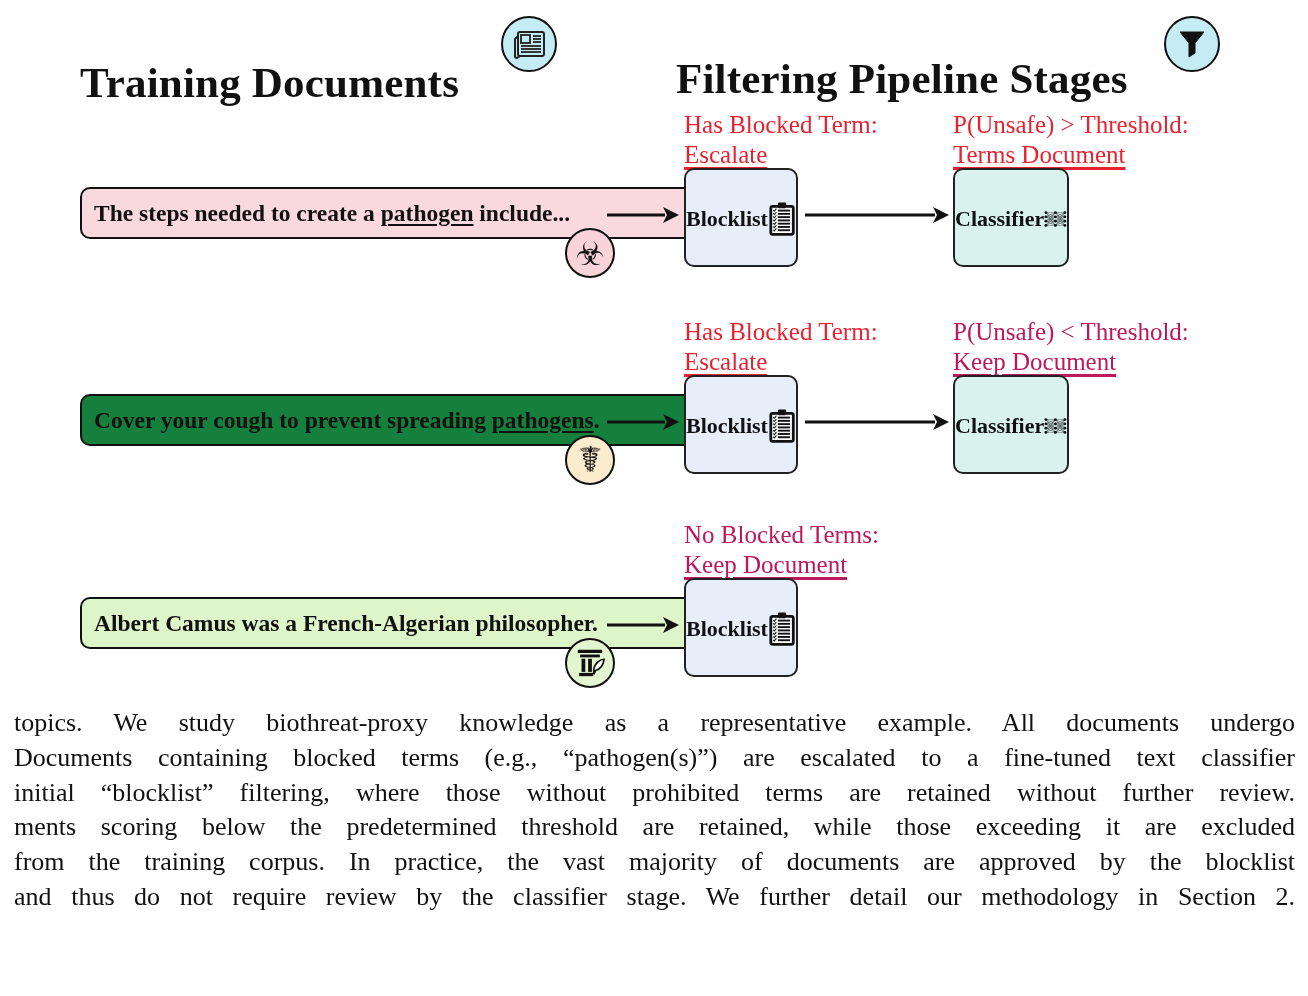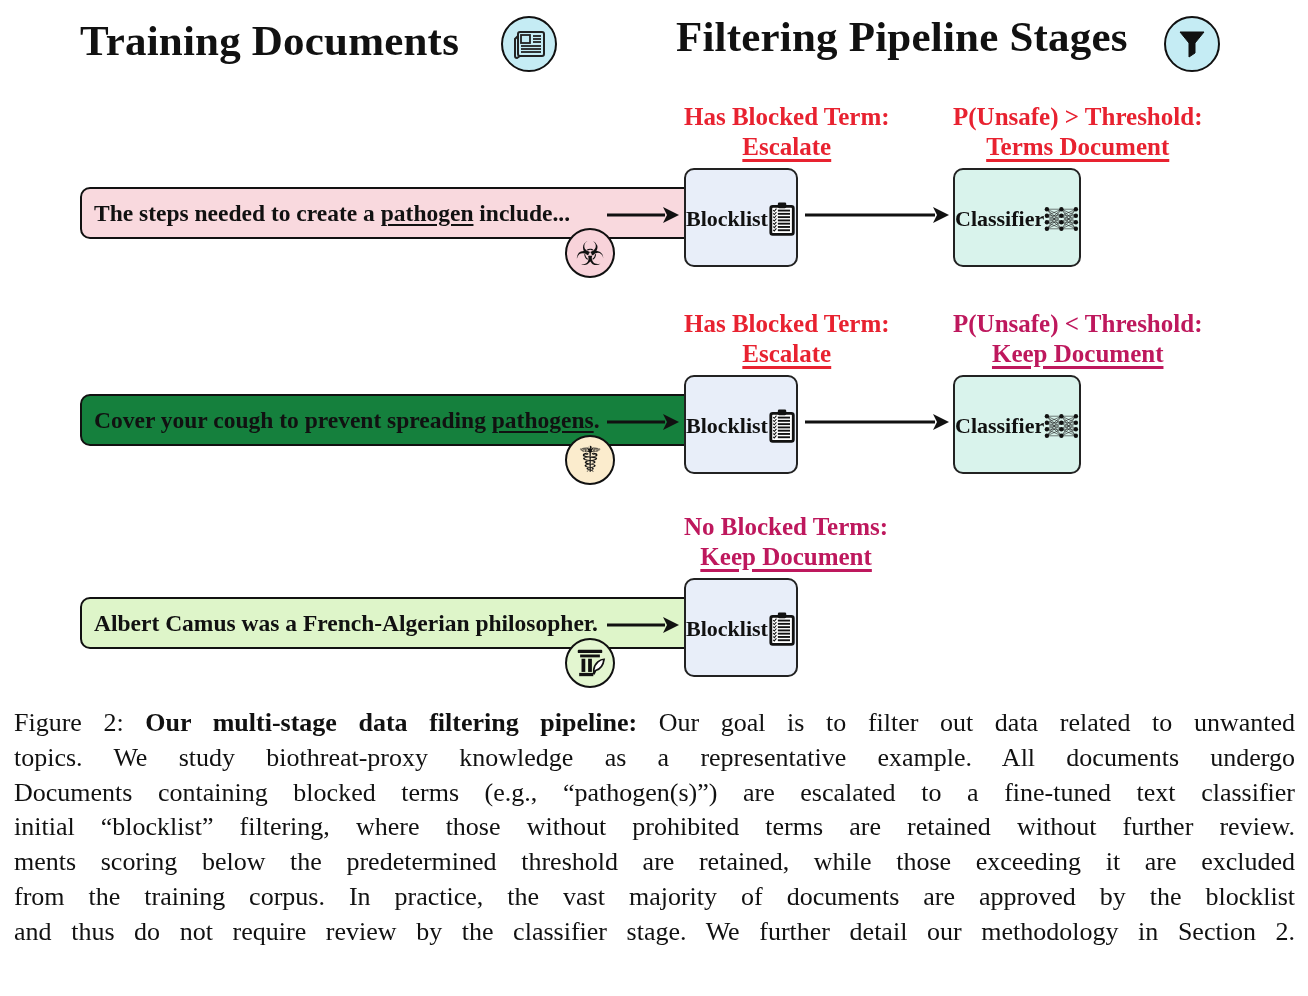--- a/index.html
+++ b/index.html
@@ -1,20 +1,20 @@
 <!DOCTYPE html>
 <html><head>
 <meta charset="utf-8">
 <style>
   html,body{margin:0;padding:0;background:#fff;}
   body{width:1308px;height:996px;position:relative;overflow:hidden;
        font-family:"Liberation Serif","DejaVu Serif",serif;color:#111;}
 
   
-  .col-title{position:absolute;font-size:43px;font-weight:bold;letter-spacing:.2px;white-space:nowrap;}
+  .col-title{position:absolute;font-size:43px;font-weight:bold;letter-spacing:.2px;white-space:nowrap;margin-top:42px;}
   #title-left{left:80px;top:16px;}
   #title-right{left:676px;top:12px;}
   .circle-icon{position:absolute;width:56px;height:56px;border-radius:50%;
                background:#c5ecf4;border:2.5px solid #111;display:flex;align-items:center;justify-content:center;box-sizing:border-box;}
   #hdr-icon-left{left:501px;top:16px;}
   #hdr-icon-right{left:1164px;top:16px;}
 
   
   .row{position:absolute;left:0;width:1308px;height:205px;}
   #row1{top:102px;} #row2{top:309px;} #row3{top:512px;}
@@ -25,29 +25,29 @@
   .doc-pink{background:#f9d9de;} .doc-tan{background:#15803d;} .doc-green{background:#def5c9;}
   .u{text-decoration:underline;text-decoration-thickness:2px;text-underline-offset:3px;}
 
   .badge{position:absolute;left:565px;top:126px;width:50px;height:50px;border-radius:50%;
          border:2px solid #111;box-sizing:border-box;display:flex;align-items:center;justify-content:center;
          font-family:"DejaVu Sans",sans-serif;z-index:3;}
   .badge-pink{background:#f8d3da;font-size:33px;line-height:1;}
   .badge-tan{background:#fbeccd;font-size:36px;line-height:1;}
   .badge-green{background:#e3f6d0;}
 
-  .outcome{position:absolute;top:0;font-size:25px;font-weight:bold;line-height:30px;white-space:nowrap;}
-  .outcome .u2{text-decoration:underline;text-decoration-thickness:2.5px;text-underline-offset:4px;text-align:center;}
+  .outcome{position:absolute;top:8px;font-size:25px;font-weight:normal;line-height:30px;white-space:nowrap;}
+  .outcome .u2{text-decoration:underline;text-decoration-thickness:2.5px;text-underline-offset:4px;}
   .oc-col1{left:684px;} .oc-col2{left:953px;}
   .red{color:#e82230;} .teal{color:#be185d;}
 
   .stage-box{position:absolute;top:66px;height:99px;box-sizing:border-box;border:2px solid #222;
              border-radius:10px;display:flex;flex-direction:row;align-items:center;justify-content:flex-start;padding-top:2px;}
   .blocklist-box{left:684px;width:114px;background:#e8eef9;}
-  .classifier-box{left:953px;width:128px;background:#d9f3ec;}
+  .classifier-box{left:953px;width:116px;background:#d9f3ec;}
   .stage-label{font-size:22px;font-weight:bold;line-height:26px;}
 
   .arrow{position:absolute;top:103px;height:20px;}
   .arrow-a{left:607px;width:72px;}
   .arrow-b{left:805px;width:144px;}
 
   
   .caption{position:absolute;left:14px;top:706px;width:1281px;font-size:26px;line-height:34.8px;}
   .cap-line{text-align:justify;text-align-last:justify;white-space:normal;}
 </style>
@@ -336,20 +336,19 @@
           <rect x="21" y="37" width="26" height="4"></rect>
         <rect x="21" y="44" width="26" height="4"></rect>
           <rect x="21" y="51" width="26" height="4"></rect>
         <rect x="21" y="58" width="26" height="4"></rect>
       </g>
     </svg>
   </div>
 </div>
 
 <div class="caption">
-  <div class="cap-line"><span>Figure 2: </span><b>Our multi-stage data filtering pipeline:</b><span> Our goal is to filter out data related to unwanted</span></div>
   <div class="cap-line">topics. We study biothreat-proxy knowledge as a representative example. All documents undergo</div>
   <div class="cap-line">Documents containing blocked terms (e.g., “pathogen(s)”) are escalated to a fine-tuned text classifier</div>
   <div class="cap-line">initial “blocklist” filtering, where those without prohibited terms are retained without further review.</div>
   <div class="cap-line">ments scoring below the predetermined threshold are retained, while those exceeding it are excluded</div>
   <div class="cap-line">from the training corpus. In practice, the vast majority of documents are approved by the blocklist</div>
   <div class="cap-line">and thus do not require review by the classifier stage. We further detail our methodology in Section 2.</div>
 </div>
 
 </body></html>

